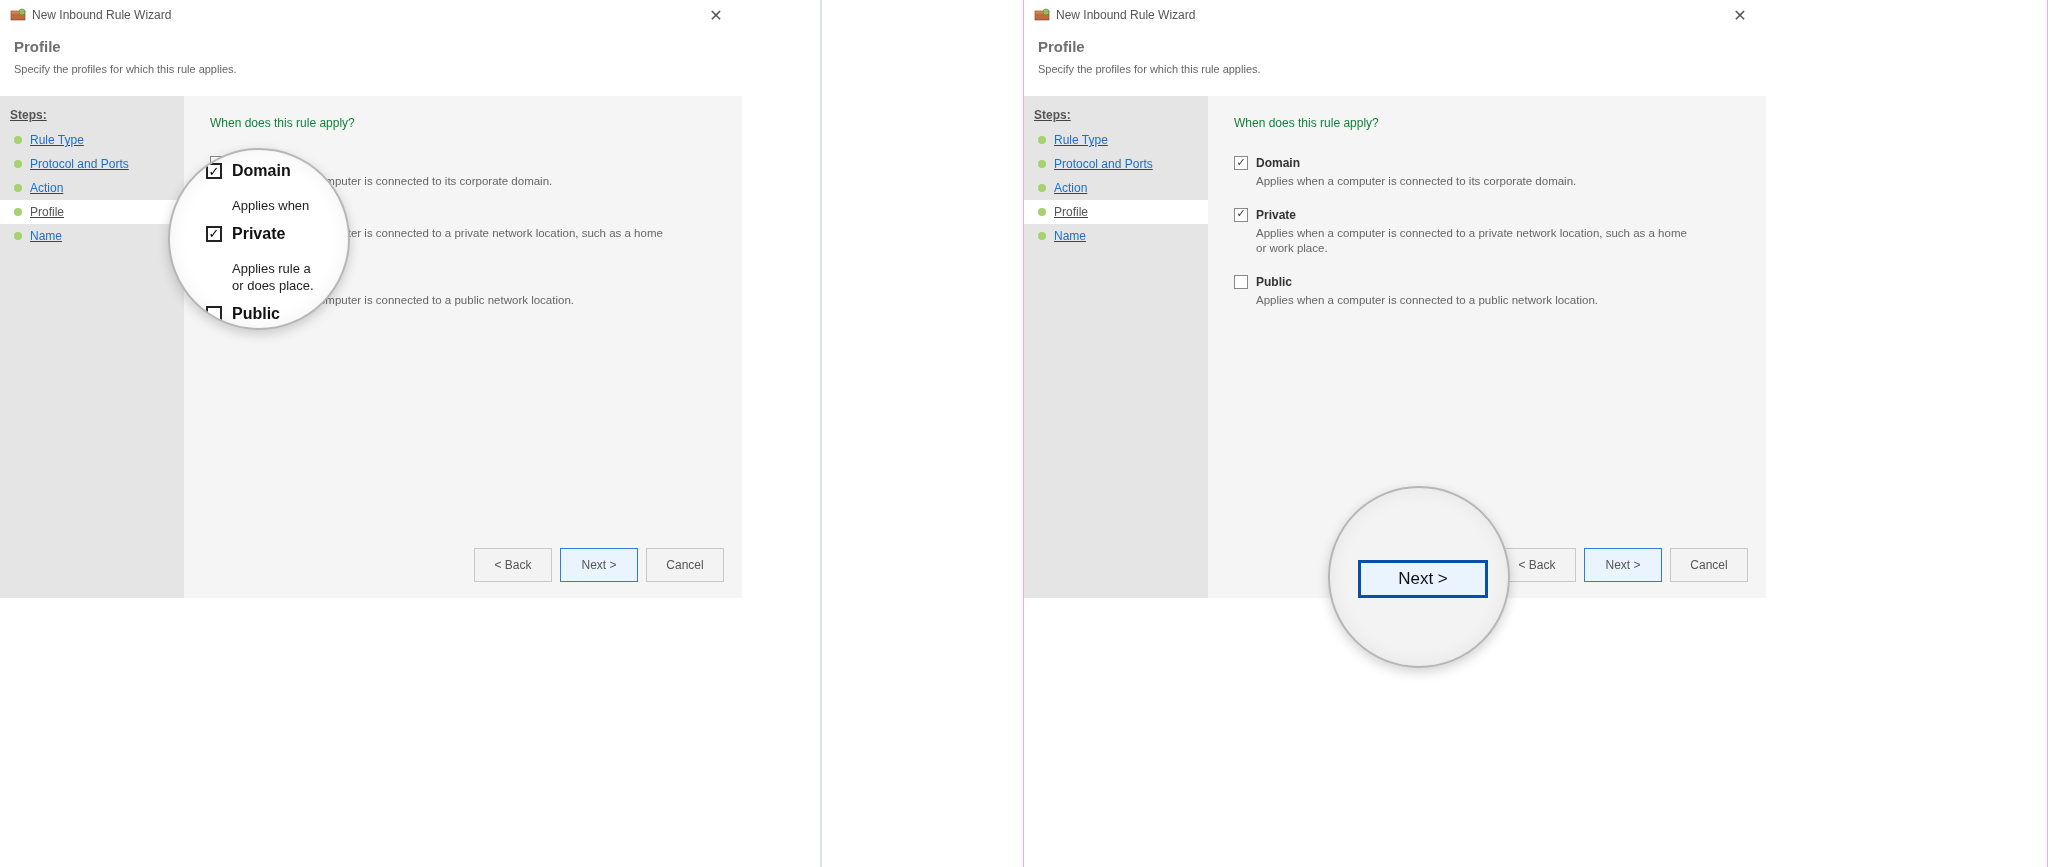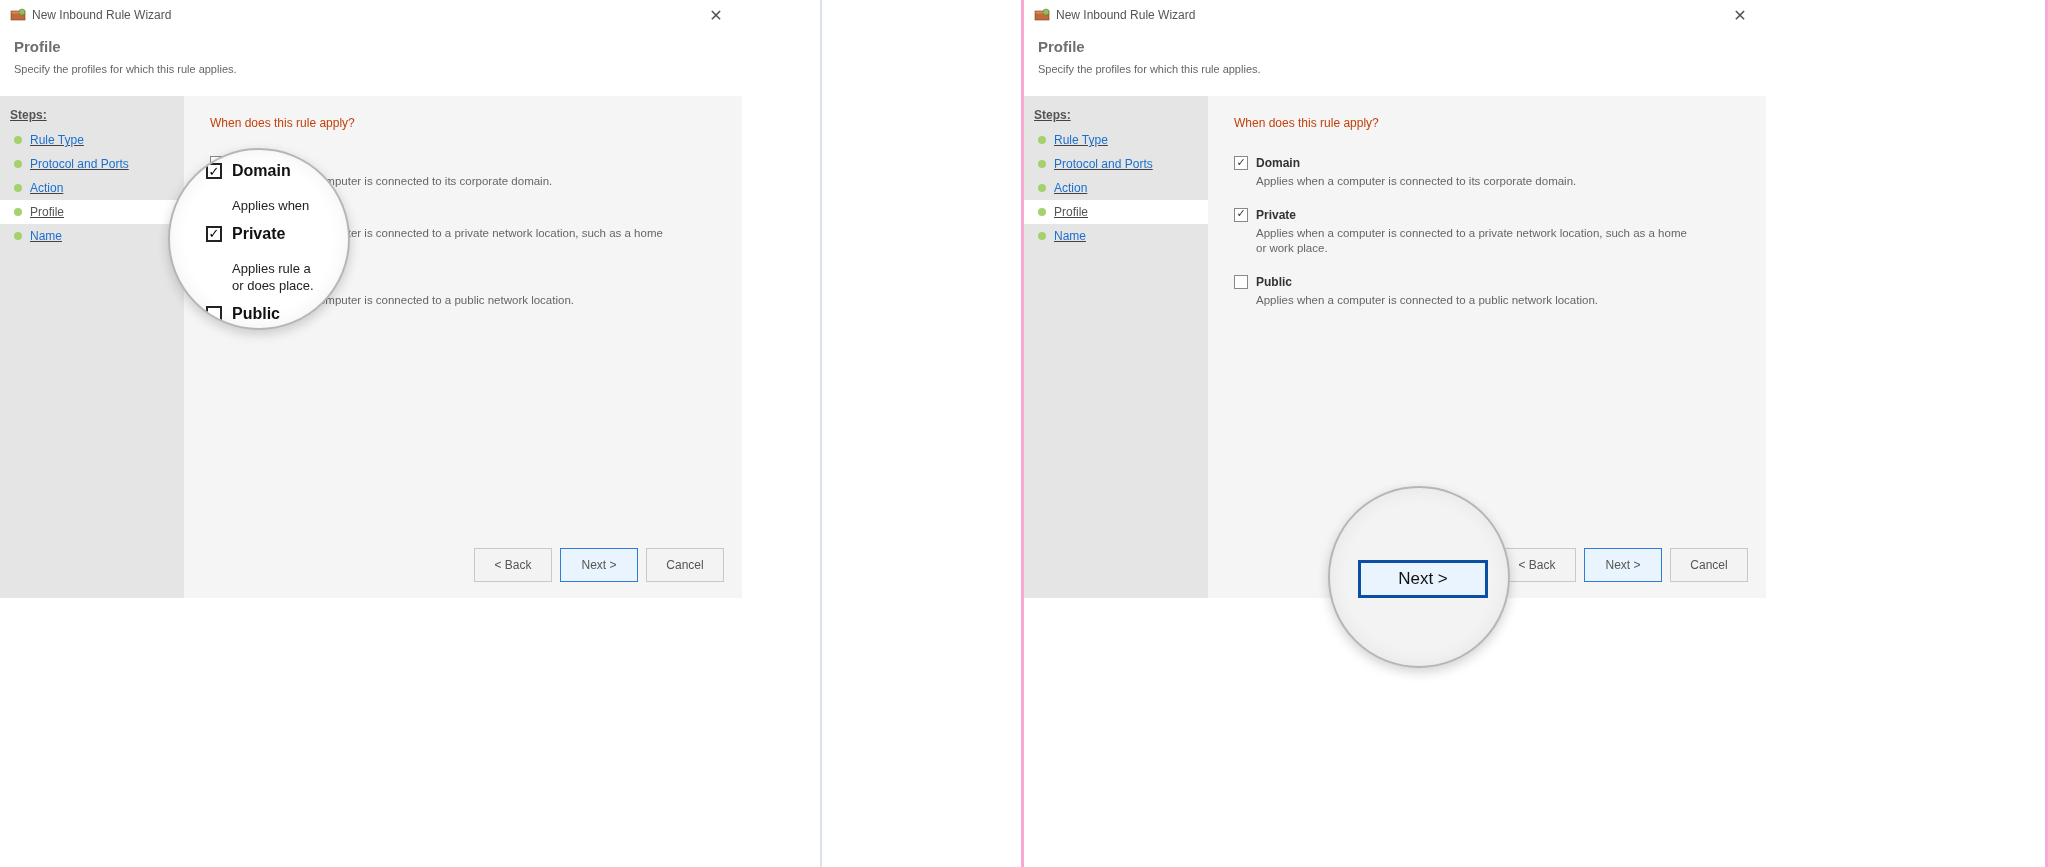--- a/index.html
+++ b/index.html
@@ -10,21 +10,21 @@
     color: #444;
     width: 2048px;
     height: 867px;
     position: relative;
   }
   .panels { display: flex; width: 100%; height: 100%; }
   .panel {
     flex: 0 0 50%;
     position: relative;
     overflow: hidden;
-    border-right: 3px solid #f9a8d4;
+    border-right: 1px solid #f9a8d4;
   }
   .window {
     position: absolute;
     top: 0; left: 0;
     width: 742px;
     height: 598px;
     background: #fff;
   }
   .titlebar {
     height: 30px;
@@ -96,21 +96,21 @@
   }
   .content {
     flex: 1;
     background: #f5f5f5;
     position: relative;
     padding: 20px 26px 60px 26px;
     color: #555;
   }
   .question {
     font-size: 12px;
-    color: #c2410c;
+    color: #15803d;
     margin-bottom: 26px;
   }
   .opt {
     margin-bottom: 18px;
   }
   .opt-row {
     display: flex; align-items: center;
     gap: 8px;
   }
   .cbx {

